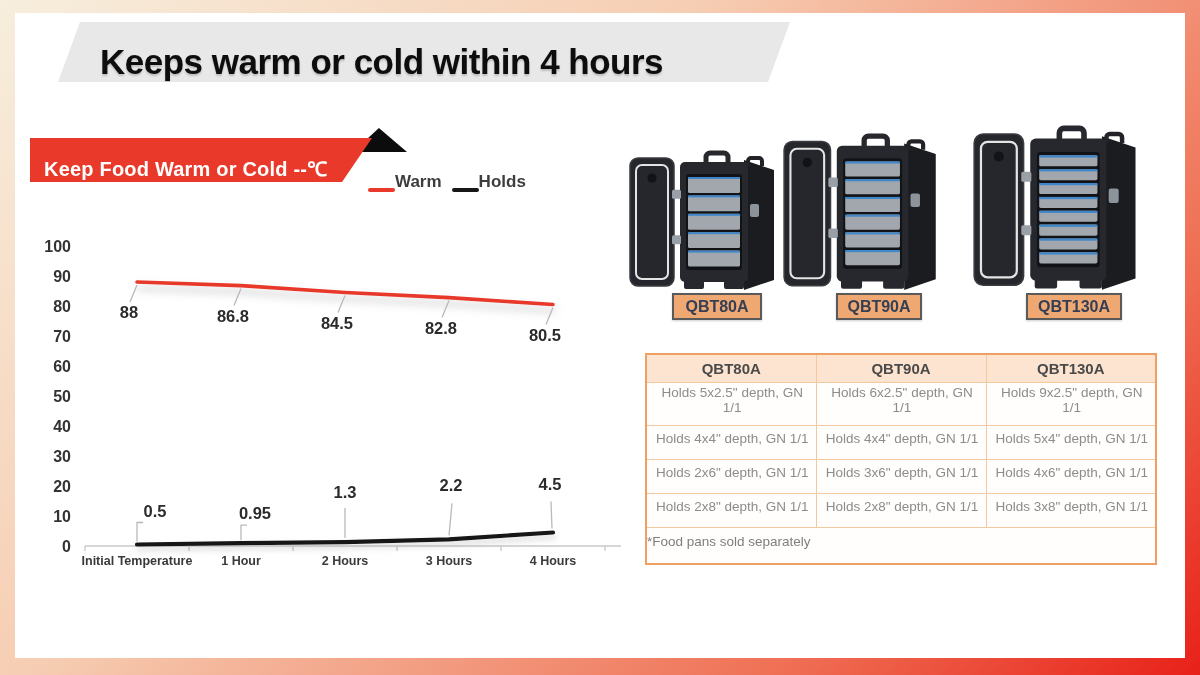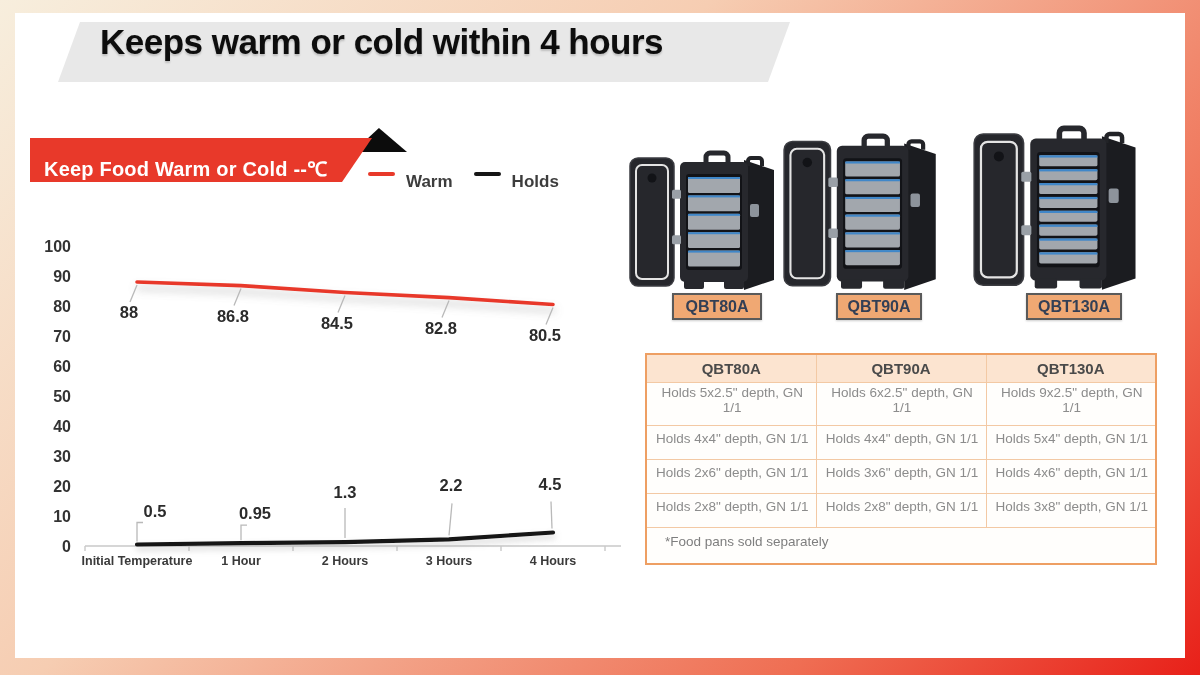--- a/index.html
+++ b/index.html
@@ -13,42 +13,42 @@
   .card {
     position:absolute; left:15px; top:13px; width:1170px; height:645px;
     background:#ffffff;
   }
 
   
   .banner {
     position:absolute; left:58px; top:22px; width:732px; height:60px;
     background:#e8e8e8;
     clip-path:polygon(22px 0, 100% 0, calc(100% - 22px) 100%, 0 100%);
-    display:flex; align-items:flex-start; padding-left:42px;
+    display:flex; align-items:flex-end; padding-left:42px;
   }
   .banner-title {
     font-size:35px; font-weight:700; color:#0d0d0d; letter-spacing:-0.5px;
     text-shadow:0 2px 2px rgba(0,0,0,0.18);
   }
 
   
   .ribbon-fold {
     position:absolute; left:353px; top:128px; width:54px; height:24px;
     background:#0c0c0c; clip-path:polygon(48% 0, 100% 100%, 0 100%);
   }
   .ribbon {
     position:absolute; left:30px; top:138px; width:342px; height:44px;
     background:#e8392a;
     clip-path:polygon(0 0, 100% 0, calc(100% - 30px) 100%, 0 100%);
     display:flex; align-items:flex-end; padding-left:14px;
   }
   .ribbon-label { font-size:20px; font-weight:700; color:#ffffff; letter-spacing:0.2px; }
 
   
-  .legend { position:absolute; left:368px; top:172px; display:flex; align-items:flex-start; gap:11px; z-index:3; }
+  .legend { position:absolute; left:368px; top:172px; display:flex; align-items:flex-end; gap:0; z-index:3; }
   .legend-dash { width:27px; height:4px; border-radius:2px; }
   .legend-dash.warm { background:#e8392a; }
   .legend-dash.cold { background:#161616; }
   .legend-text { font-size:17px; font-weight:700; color:#3d3d3d; margin-right:10px; }
 
   
   .chart-wrap { position:absolute; left:25px; top:232px; width:600px; height:345px; z-index:2; }
   .ylab { font-size:16px; font-weight:700; fill:#333333; }
   .xlab { font-size:12.5px; font-weight:700; fill:#3a3a3a; }
   .vlab { font-size:16.5px; font-weight:700; fill:#2b2b2b; }
@@ -83,21 +83,21 @@
   }
   .spec-table th {
     background:#fce4d0; border:1px solid #f3c9a4; height:28px;
     font-size:15px; font-weight:700; color:#4a4a4a; text-align:center;
   }
   .spec-table td {
     border:1px solid #f3c9a4; height:34px; padding:2px 6px 10px 8px;
     font-size:13.5px; color:#8c8c8c; text-align:center; vertical-align:middle;
   }
   .spec-table td.footnote {
-    text-align:left; height:37px; padding-left:18px; color:#7e7e7e; vertical-align:middle;
+    text-align:left; height:37px; padding-left:0; color:#7e7e7e; vertical-align:middle;
   }
 </style>
 </head>
 <body>
 
 <div class="stage">
   <div class="card"></div>
 
   <div class="banner">
     <span class="banner-title">Keeps warm or cold within 4 hours</span>

